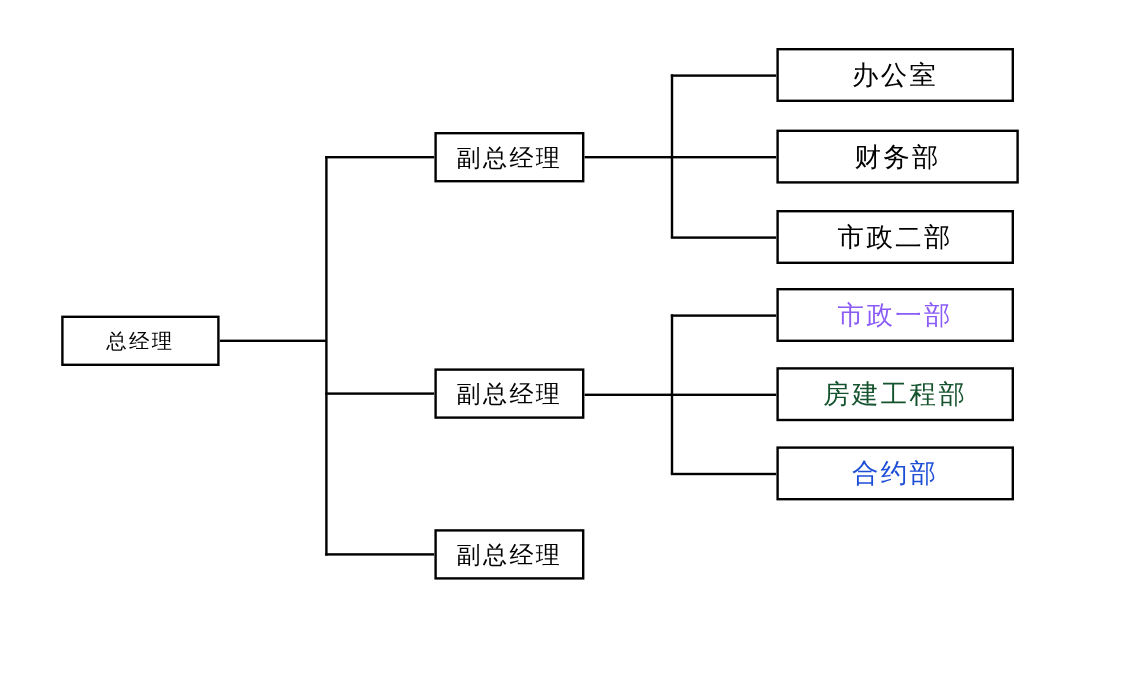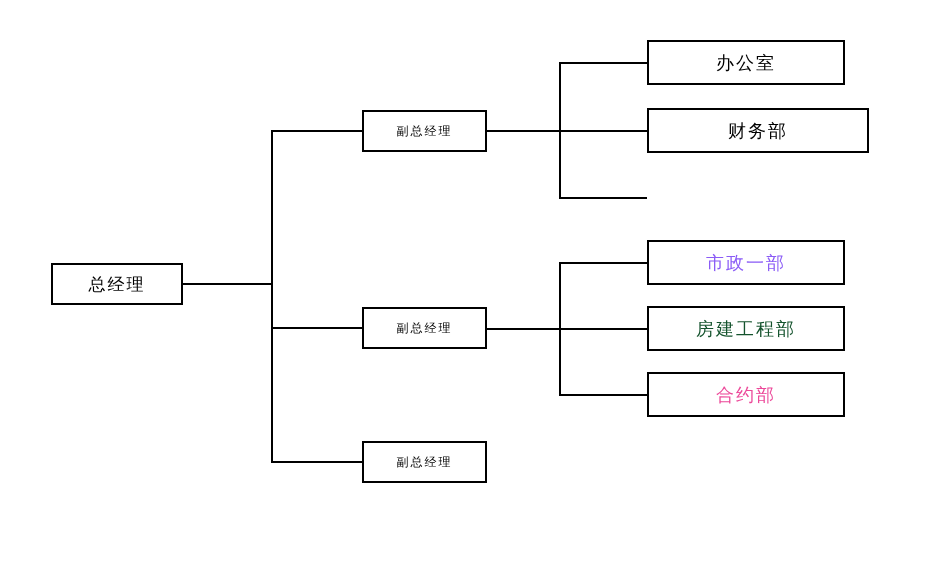--- a/index.html
+++ b/index.html
@@ -25,24 +25,24 @@
     align-items: center;
     justify-content: center;
     color: #000000;
     letter-spacing: 2px;
     z-index: 3;
   }
   .node-root {
     font-size: 17px;
   }
   .node-deputy {
-    font-size: 12px;
+    font-size: 20px;
   }
   .node-dept {
-    font-size: 18px;
+    font-size: 22px;
   }
   .conn {
     position: absolute;
     background: #000000;
     z-index: 1;
   }
   .conn-h { height: 2px; }
   .conn-v { width: 2px; }
 </style>
 </head>
@@ -68,18 +68,19 @@
   <div class="conn conn-h" style="left: 559px; top: 328px; width: 88px; height: 2px; background: rgb(0, 0, 0);"></div>
   <div class="conn conn-h" style="left: 559px; top: 394px; width: 88px; height: 2px; background: rgb(0, 0, 0);"></div>
 
   <div class="node node-root" style="left: 51px; top: 263px; width: 132px; height: 42px; border-color: rgb(0, 0, 0); color: rgb(0, 0, 0);">总经理</div>
 
   <div class="node node-deputy" style="left: 362px; top: 110px; width: 125px; height: 42px; border-color: rgb(0, 0, 0); color: rgb(0, 0, 0);">副总经理</div>
   <div class="node node-deputy" style="left: 362px; top: 307px; width: 125px; height: 42px; border-color: rgb(0, 0, 0); color: rgb(0, 0, 0);">副总经理</div>
   <div class="node node-deputy" style="left: 362px; top: 441px; width: 125px; height: 42px; border-color: rgb(0, 0, 0); color: rgb(0, 0, 0);">副总经理</div>
 
   <div class="node node-dept" style="left: 647px; top: 40px; width: 198px; height: 45px; border-color: rgb(0, 0, 0); color: rgb(0, 0, 0);">办公室</div>
-  <div class="node node-dept" style="left: 647px; top: 108px; width: 222px; height: 45px; border-color: rgb(0, 0, 0); color: rgb(0, 0, 0);">财务部</div>
+  <div class="node node-dept" style="left: 647px; top: 108px; width: 202px; height: 45px; border-color: rgb(0, 0, 0); color: rgb(0, 0, 0);">财务部</div>
+  <div class="node node-dept" style="left: 647px; top: 175px; width: 198px; height: 45px; border-color: rgb(0, 0, 0); color: rgb(0, 0, 0);">市政二部</div>
   <div class="node node-dept" style="left: 647px; top: 240px; width: 198px; height: 45px; border-color: rgb(0, 0, 0); color: #8b5cf6;">市政一部</div>
   <div class="node node-dept" style="left: 647px; top: 306px; width: 198px; height: 45px; border-color: rgb(0, 0, 0); color: #14532d;">房建工程部</div>
-  <div class="node node-dept" style="left: 647px; top: 372px; width: 198px; height: 45px; border-color: rgb(0, 0, 0); color: #ec4899;">合约部</div>
+  <div class="node node-dept" style="left: 647px; top: 372px; width: 198px; height: 45px; border-color: rgb(0, 0, 0); color: #1d4ed8;">合约部</div>
 
 </div>
 
 </body></html>

